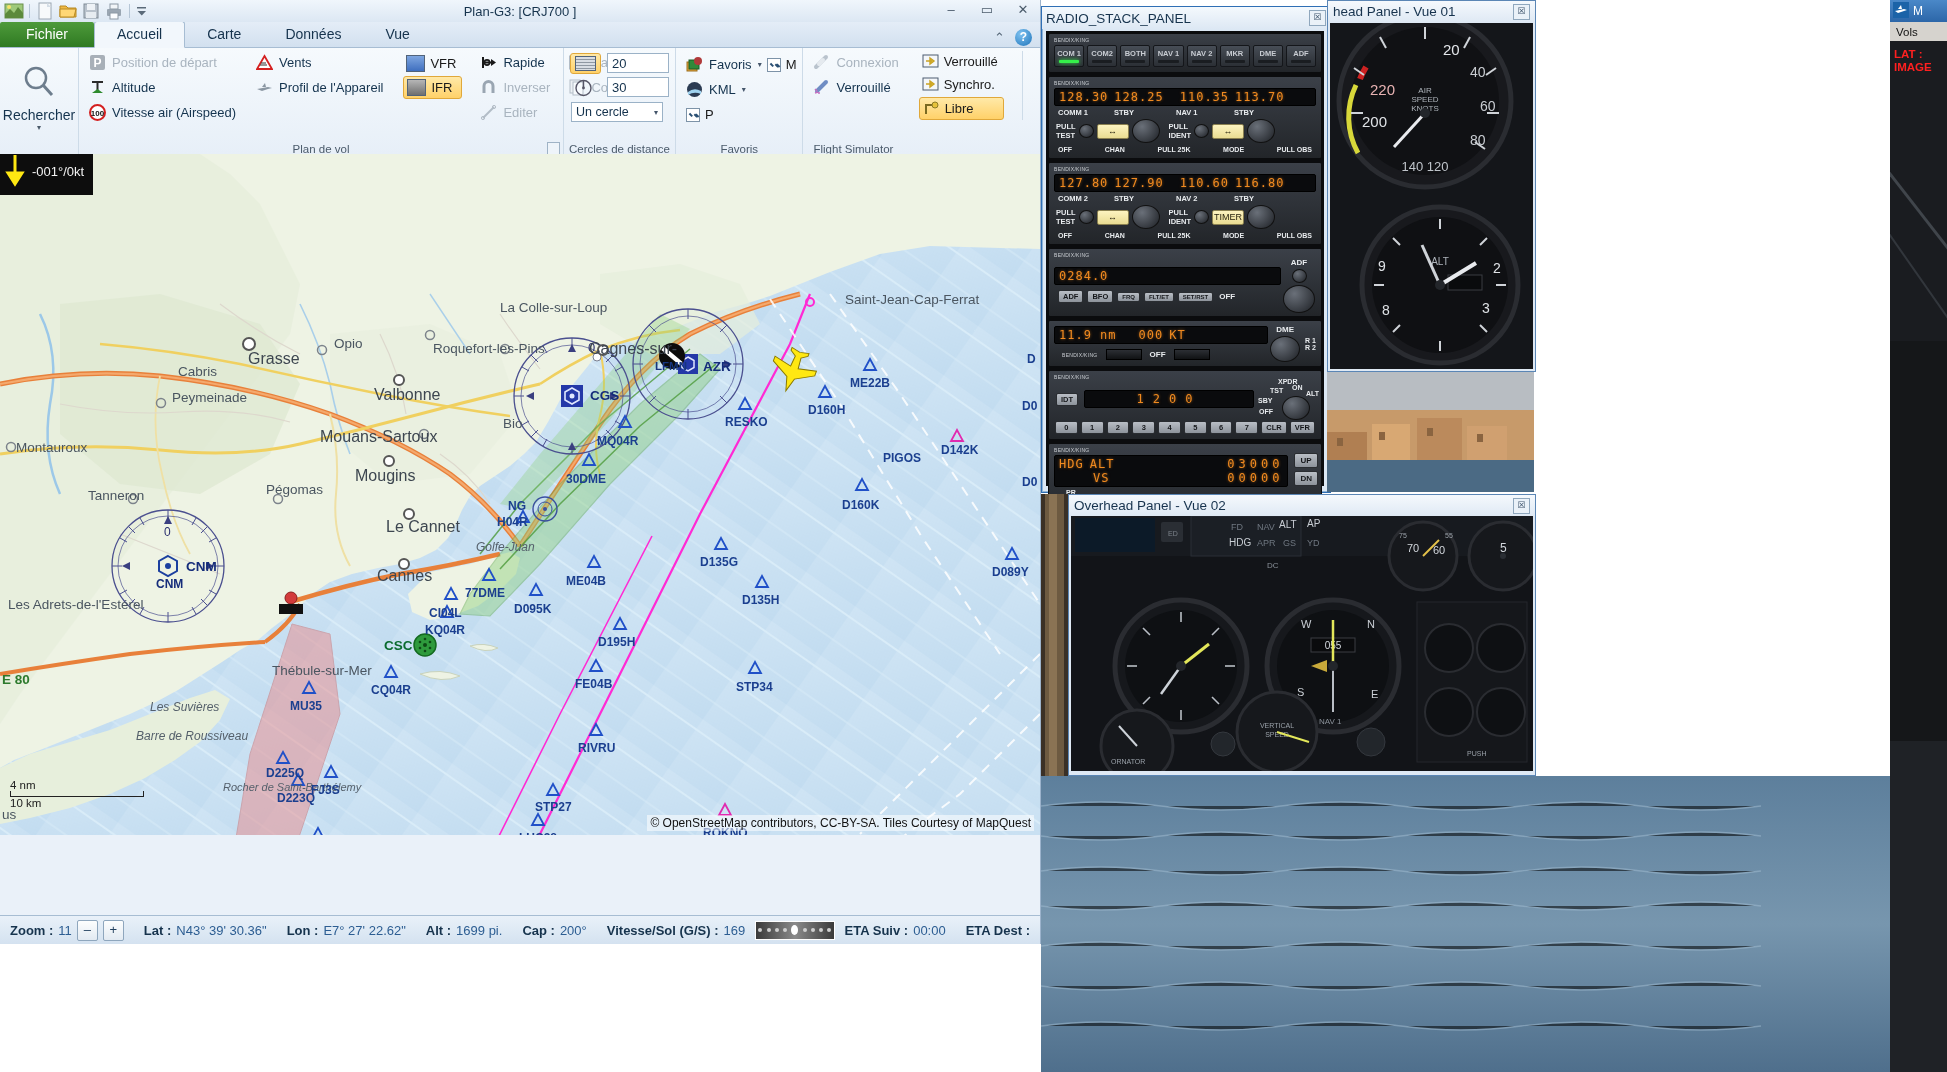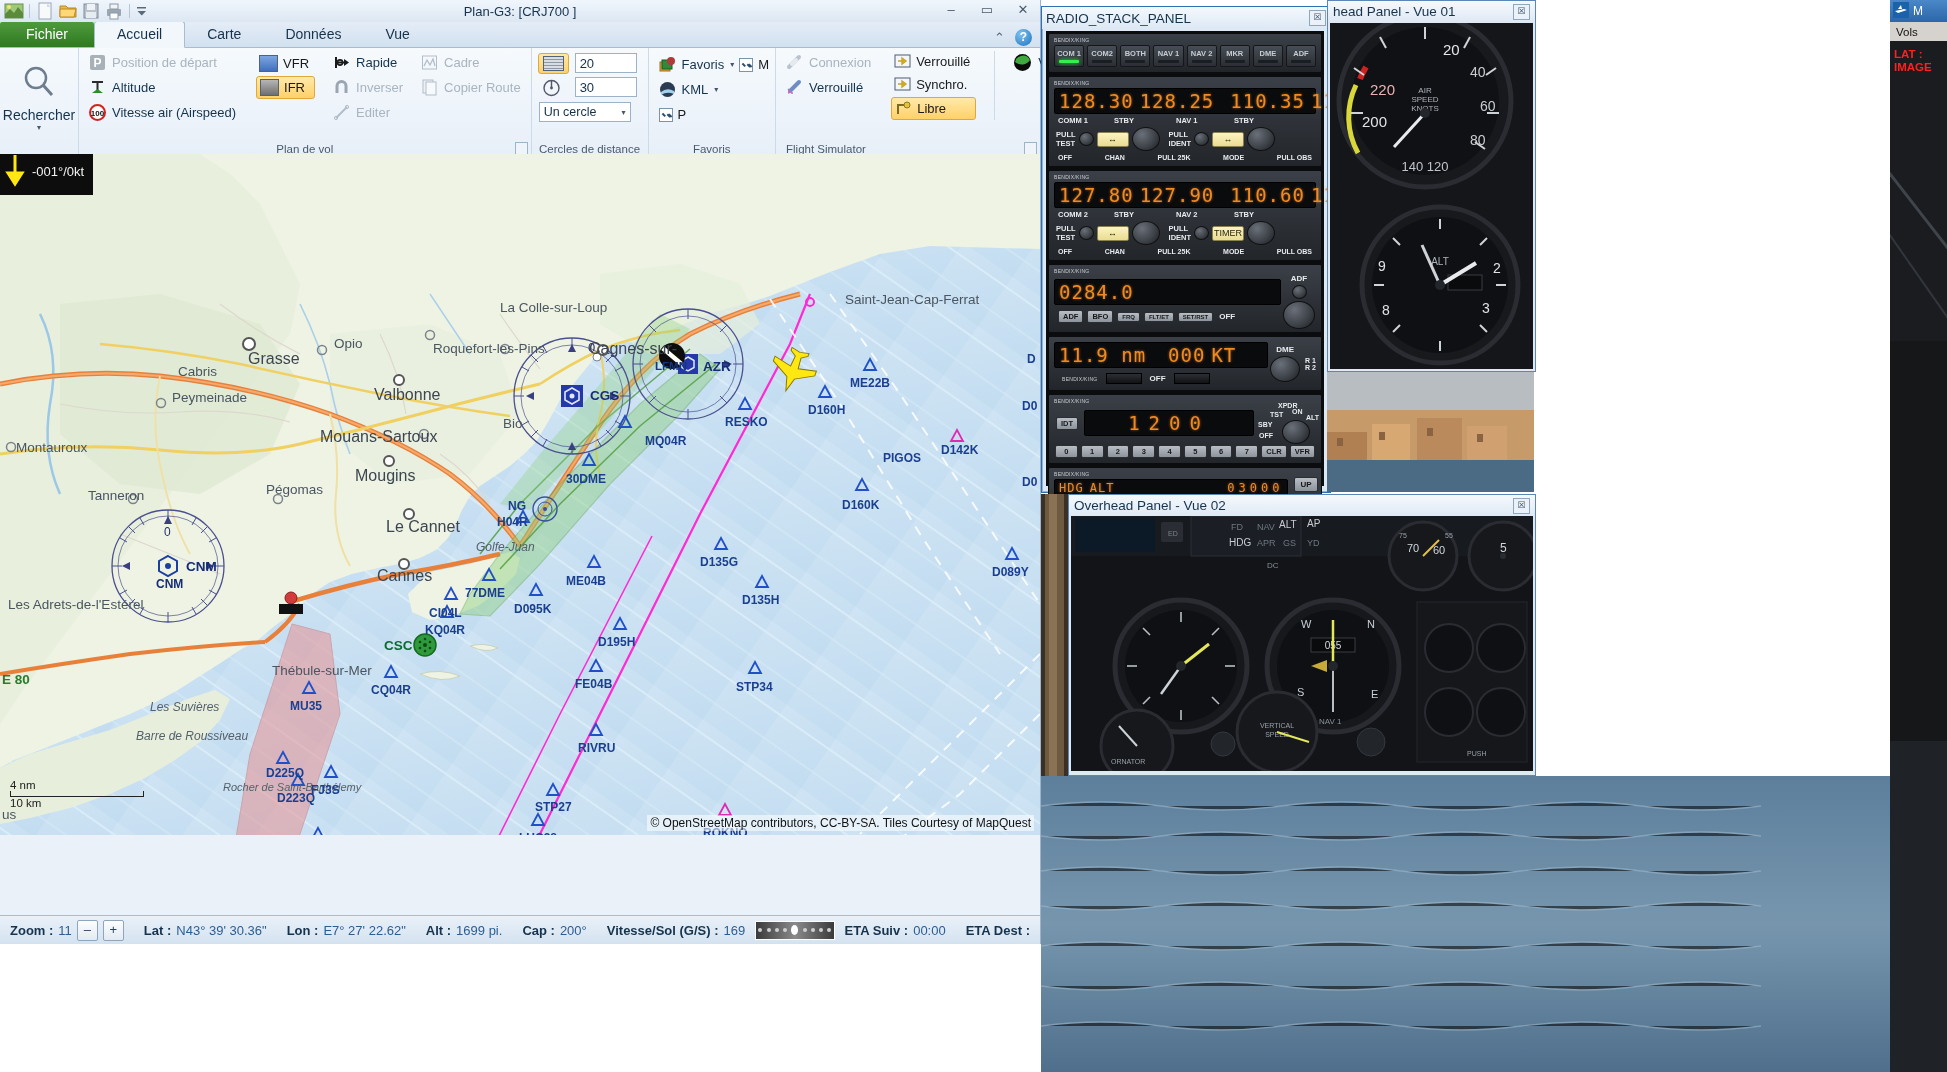--- a/index.html
+++ b/index.html
@@ -75,21 +75,21 @@
   .rs-title{height:22px;background:linear-gradient(#f4f9fd,#dde8f4);display:flex;align-items:center;padding:0 4px;font-size:13.5px;color:#16334d;}
   .rs-close{margin-left:auto;width:15px;height:14px;border:1px solid #8fa7bd;background:#eaf1f8;font-size:9px;line-height:12px;text-align:center;color:#40566d;}
   .rs-body{position:absolute;left:4px;top:24px;width:278px;height:455px;background:#0b0c0e;padding:2px;box-sizing:border-box;}
   .rsmod{background:linear-gradient(#3b4048,#222529);border:1px solid #0b0c0e;border-radius:2px;margin-bottom:3px;position:relative;padding:3px;}
   .brandtag{font-size:5px;color:#c9cdd2;letter-spacing:.3px;padding-left:2px;}
   .btnrow{display:flex;gap:3px;padding:2px;}
   .rbtn{flex:1;height:22px;background:linear-gradient(#474d56,#2b2f35);border:1px solid #14161a;border-radius:2px;color:#c8ccd2;font-size:7.5px;font-weight:bold;text-align:center;line-height:11px;padding-top:2px;box-sizing:border-box;}
   .rbtn .bar{display:block;height:3px;margin:1px 4px 0 4px;background:#1a1d21;border-radius:1px;}
   .rbtn.lit .bar{background:#35f04a;box-shadow:0 0 4px #35f04a;}
   .lcd{background:#0a0b0d;border:1px solid #000;border-radius:2px;margin:2px;padding:1px 4px;display:flex;align-items:center;}
-  .seg{font-family:"DejaVu Sans Mono",monospace;color:#f08a20;font-size:19px;letter-spacing:1px;text-shadow:0 0 3px rgba(240,138,32,.6);}
+  .seg{font-family:"DejaVu Sans Mono",monospace;color:#f08a20;font-size:12px;letter-spacing:1px;text-shadow:0 0 3px rgba(240,138,32,.6);}
   .seg.sm{font-size:12px;}
   .rlabels{display:flex;color:#e8ebee;font-size:7.5px;font-weight:bold;padding:0 6px;}
   .knob{width:26px;height:22px;border-radius:50%;background:radial-gradient(circle at 35% 30%,#6a7079,#1c1f24);border:1px solid #111;}
   .knob.sm{width:13px;height:12px;}
   .yellowbtn{background:linear-gradient(#fdf3c0,#e9dc92);border:1px solid #8a8050;color:#2a2510;font-size:9px;text-align:center;width:30px;height:13px;line-height:12px;border-radius:2px;}
   .tinybtn{background:linear-gradient(#b9bec5,#8d939b);border:1px solid #2a2d31;color:#15171a;font-size:7.5px;font-weight:bold;border-radius:2px;padding:1px 4px;}
   .apbtn{background:linear-gradient(#b9bec5,#8d939b);border:1px solid #2a2d31;color:#15171a;font-size:8.5px;font-weight:bold;border-radius:2px;padding:2px 7px;}
   .apbtn.lit{background:linear-gradient(#4a4228,#2e2a1a);color:#ffcf4d;border-color:#15171a;}
   .updn{background:linear-gradient(#b9bec5,#8d939b);border:1px solid #2a2d31;color:#15171a;font-size:8px;font-weight:bold;border-radius:2px;padding:2px 5px;margin-bottom:3px;}
 
@@ -212,20 +212,36 @@
             </div>
             <div class="ritem">
               <span class="ico"><svg width="17" height="17">
                     <circle cx="8.5" cy="8.5" r="7.5" fill="#fff" stroke="#d42020" stroke-width="2"></circle>
                     <text x="8.5" y="12" font-size="8" font-family="Liberation Sans" font-weight="bold" fill="#111" text-anchor="middle">100</text>
                   </svg></span>
               <span>Vitesse air (Airspeed)</span>
             </div>
           </div>
 
+          <div class="rows" style="margin-left:10px;">
+            <div class="ritem">
+              <span class="ico"><svg width="17" height="17">
+                    <path d="M8.5 2 L16 15 L1 15Z" fill="#fff" stroke="#d42020" stroke-width="1.8"></path>
+                    <path d="M4 11 h7 M5 9 h5" stroke="#333" stroke-width="1.2"></path>
+                  </svg></span>
+              <span>Vents</span>
+            </div>
+            <div class="ritem">
+              <span class="ico"><svg width="17" height="17">
+                    <path d="M1 10 L12 8 L16 9 L12 10 L6 12Z" fill="#8b97a3"></path>
+                    <path d="M6 8 L9 4 L10 8Z" fill="#8b97a3"></path>
+                  </svg></span>
+              <span>Profil de l'Appareil</span>
+            </div>
+          </div>
 
           <div class="rows" style="margin-left:14px;padding-top:2px;">
             <div class="toggle">
               <span class="swatch" style="background:linear-gradient(#7ea6e0,#3f6fbf);"></span>
               <span>VFR</span>
             </div>
             <div class="toggle on">
               <span class="swatch" style="background:linear-gradient(#b6b6b6,#6f6f6f);"></span>
               <span>IFR</span>
             </div>
@@ -695,21 +711,21 @@
       <div class="wplabel" style="left:1027px;top:198px;">D</div>
       <div class="wplabel" style="left:1022px;top:245px;">D0</div>
       <div class="wplabel" style="left:1022px;top:321px;">D0</div>
 
       <div class="wplabel" style="left:850px;top:222px;">ME22B</div>
       <div class="wplabel" style="left:725px;top:261px;">RESKO</div>
       <div class="wplabel" style="left:808px;top:249px;">D160H</div>
       <div class="wplabel" style="left:883px;top:297px;">PIGOS</div>
       <div class="wplabel" style="left:941px;top:289px;">D142K</div>
       <div class="wplabel" style="left:842px;top:344px;">D160K</div>
-      <div class="wplabel" style="left:597px;top:280px;padding-left:48px;">MQ04R</div>
+      <div class="wplabel" style="left:597px;top:280px;">MQ04R</div>
       <div class="wplabel" style="left:566px;top:318px;">30DME</div>
       <div class="wplabel" style="left:508px;top:345px;">NG</div>
       <div class="wplabel" style="left:497px;top:361px;">H04R</div>
       <div class="wplabel" style="left:700px;top:401px;">D135G</div>
       <div class="wplabel" style="left:742px;top:439px;">D135H</div>
       <div class="wplabel" style="left:992px;top:411px;">D089Y</div>
       <div class="wplabel" style="left:566px;top:420px;">ME04B</div>
       <div class="wplabel" style="left:465px;top:432px;">77DME</div>
       <div class="wplabel" style="left:514px;top:448px;">D095K</div>
       <div class="wplabel" style="left:429px;top:452px;">CI04L</div>

